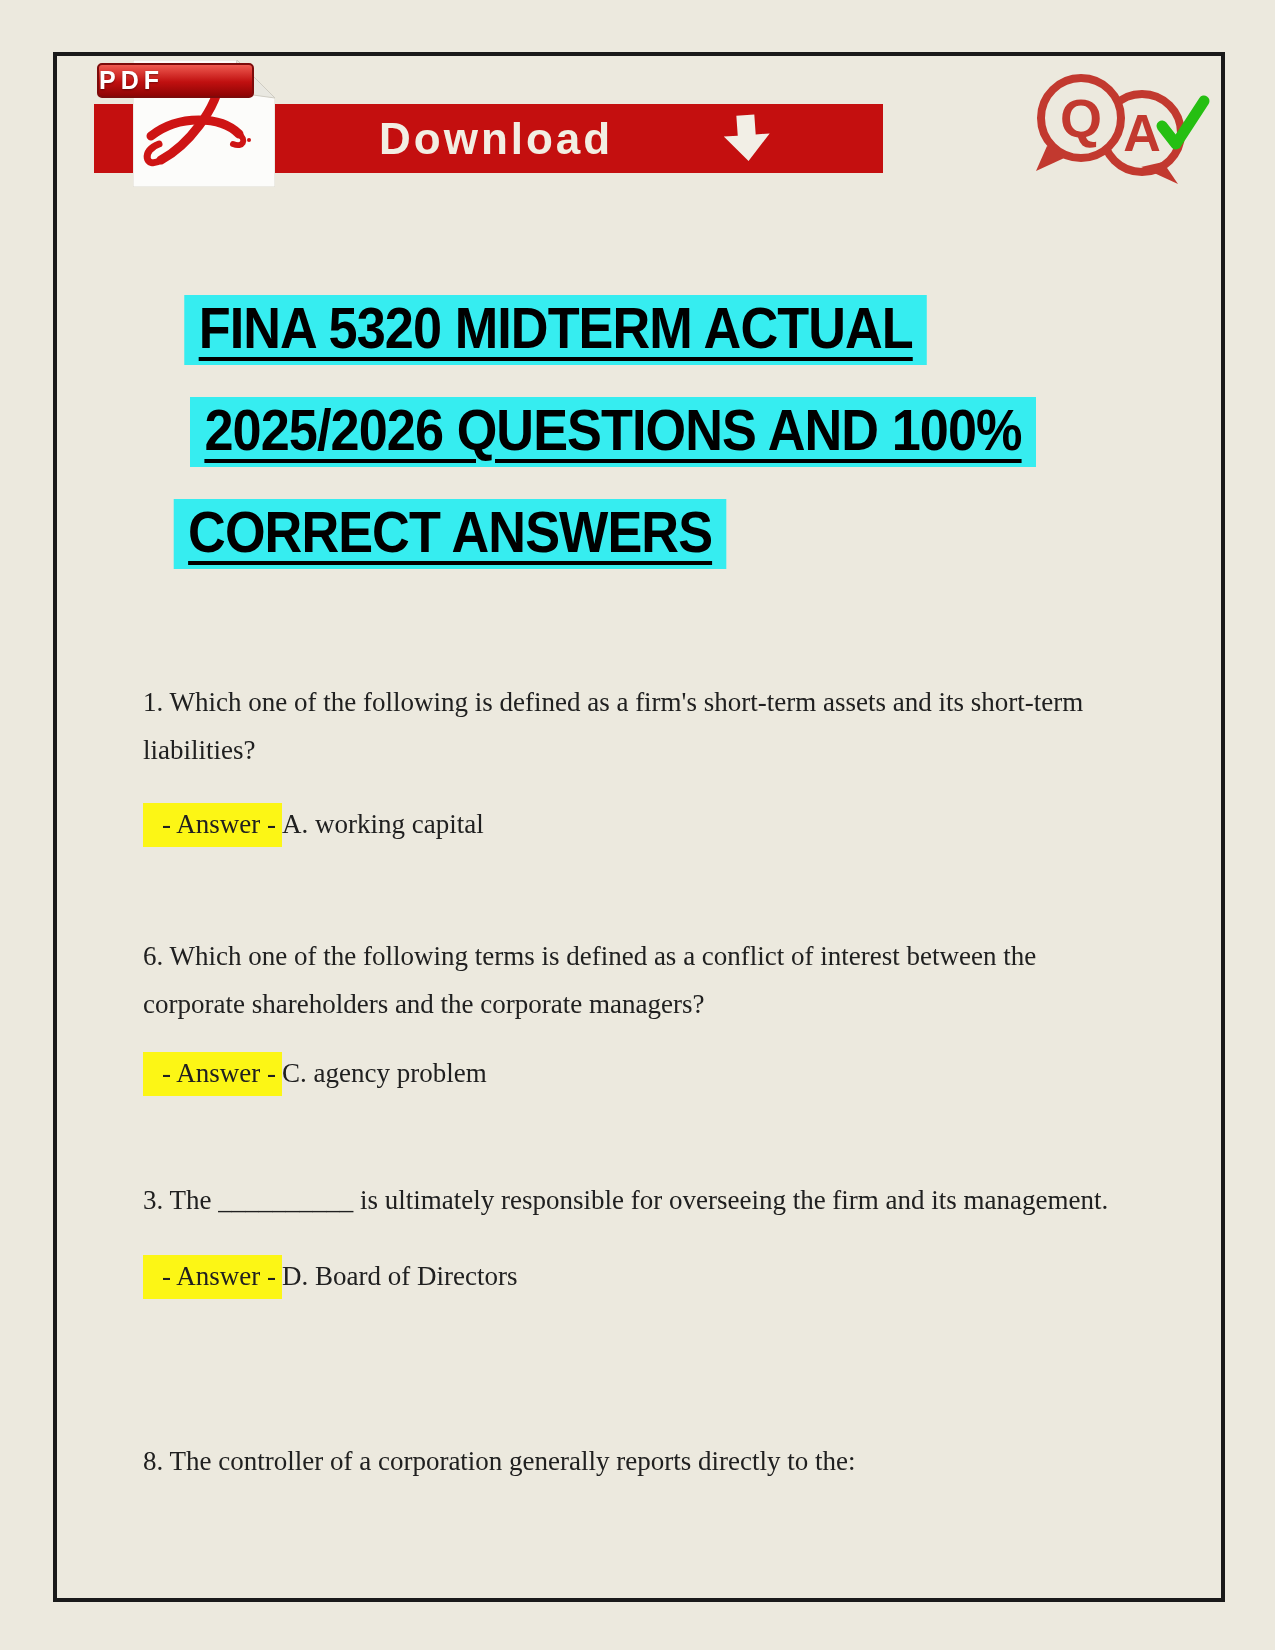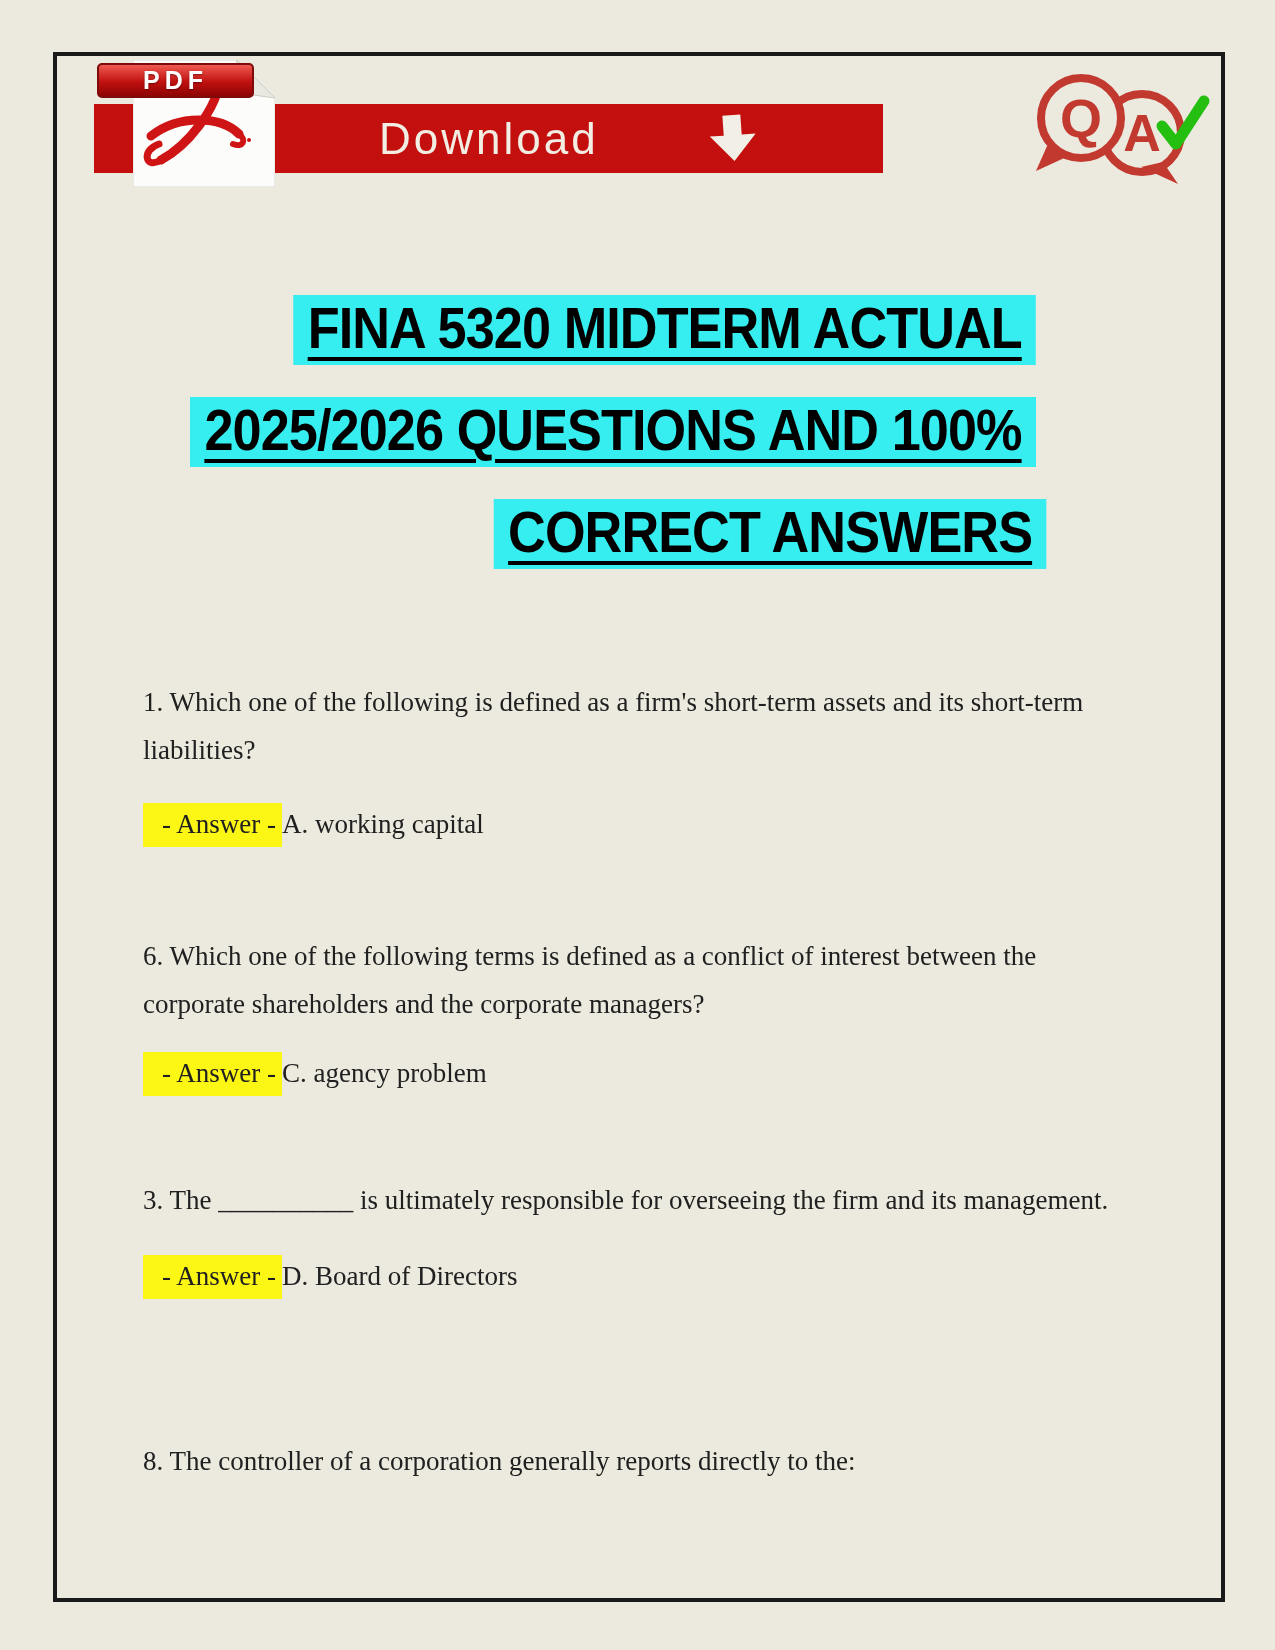--- a/index.html
+++ b/index.html
@@ -17,40 +17,40 @@
   }
   
   .banner{
     position:absolute;left:94px;top:104px;width:789px;height:69px;
     background:#C40F0F;
     display:flex;align-items:center;
     padding-left:285px;gap:105px;box-sizing:border-box;
     cursor:pointer;
   }
   .banner .dl-label{
-    color:#F2EEE3;font-weight:normal;font-size:44px;letter-spacing:3px;
+    color:#F2EEE3;font-weight:bold;font-size:44px;letter-spacing:3px;
   }
   .pdf-page{
     position:absolute;left:133px;top:60px;width:142px;height:127px;
   }
   .pdf-badge{
     position:absolute;left:97px;top:63px;width:157px;height:35px;
     background:linear-gradient(#ef5a50,#c01010 55%,#8e0404);
     border:2px solid #7d0b0b;border-radius:5px;
     box-sizing:border-box;
-    display:flex;align-items:center;justify-content:center;
+    display:flex;align-items:center;justify-content:flex-start;
     color:#fff;font-weight:bold;font-size:25px;letter-spacing:5px;
     text-shadow:0 1px 2px rgba(0,0,0,.4);
   }
   
   .qa-logo{position:absolute;left:1013px;top:68px;width:200px;height:122px;}
   
   .title{
     position:absolute;left:143px;top:295px;width:934px;
-    text-align:right;
+    text-align:left;
   }
   .title .tline{
     display:block;margin-bottom:32px;
   }
   .title .tline > span{
     display:inline-block;
     background:#36EDF0;
     color:#000;
     font-weight:bold;
     font-size:58px;line-height:56px;

